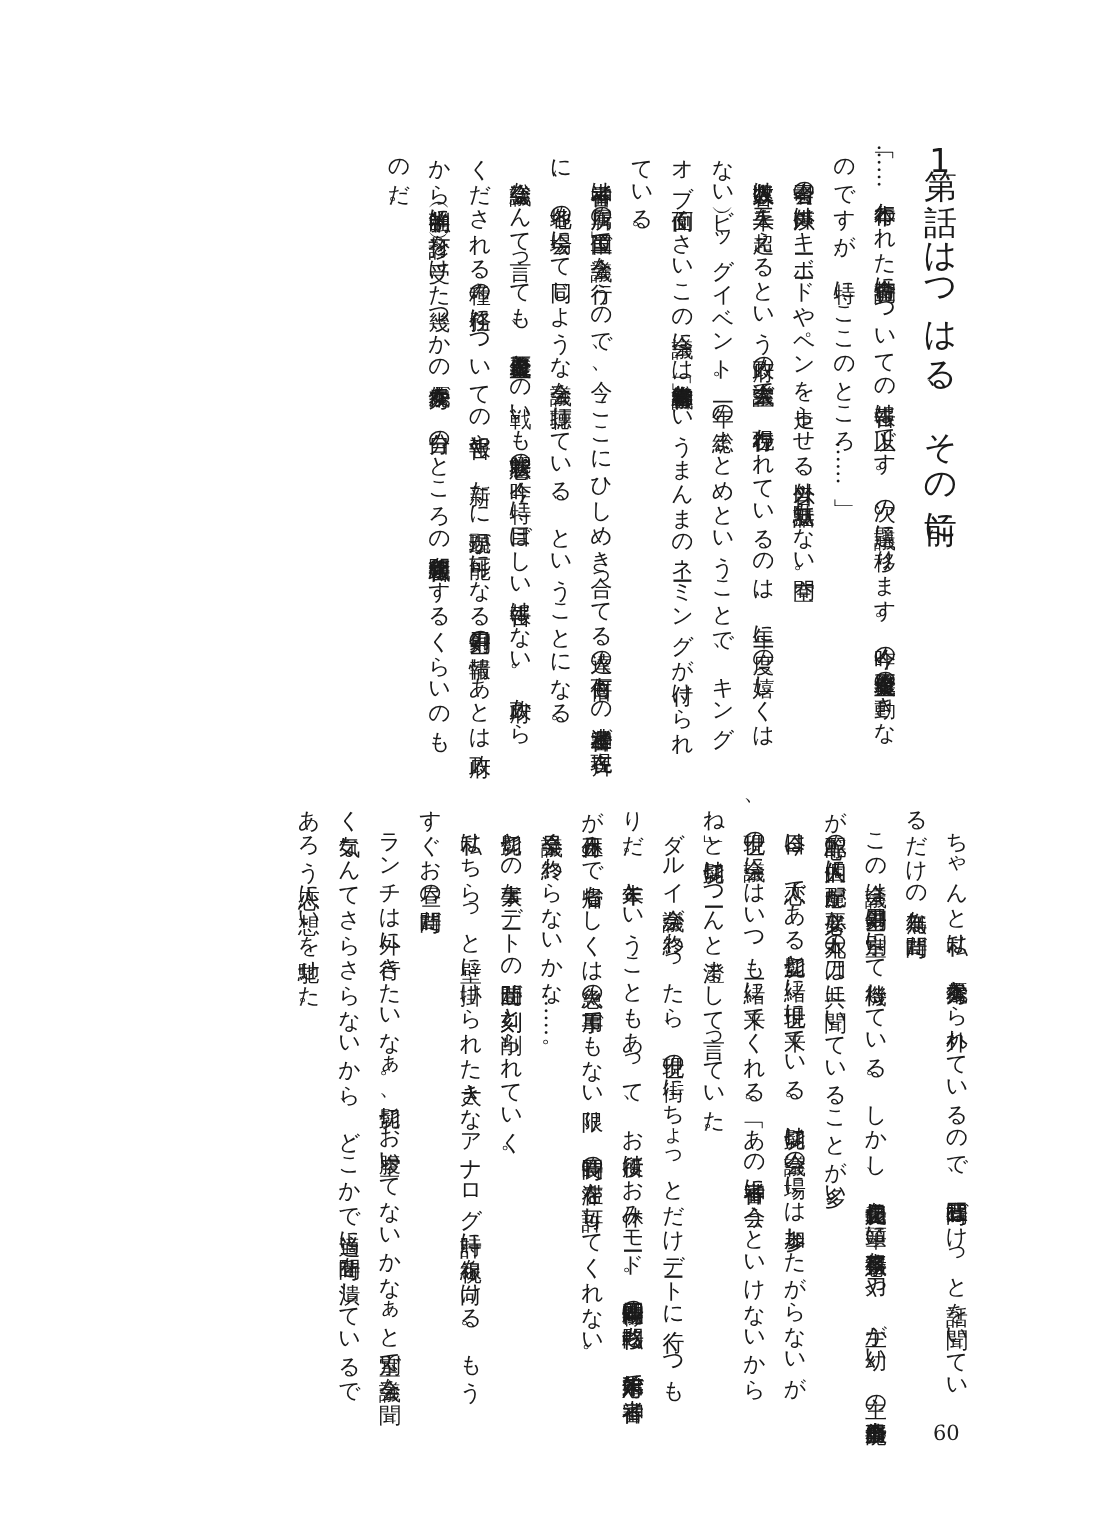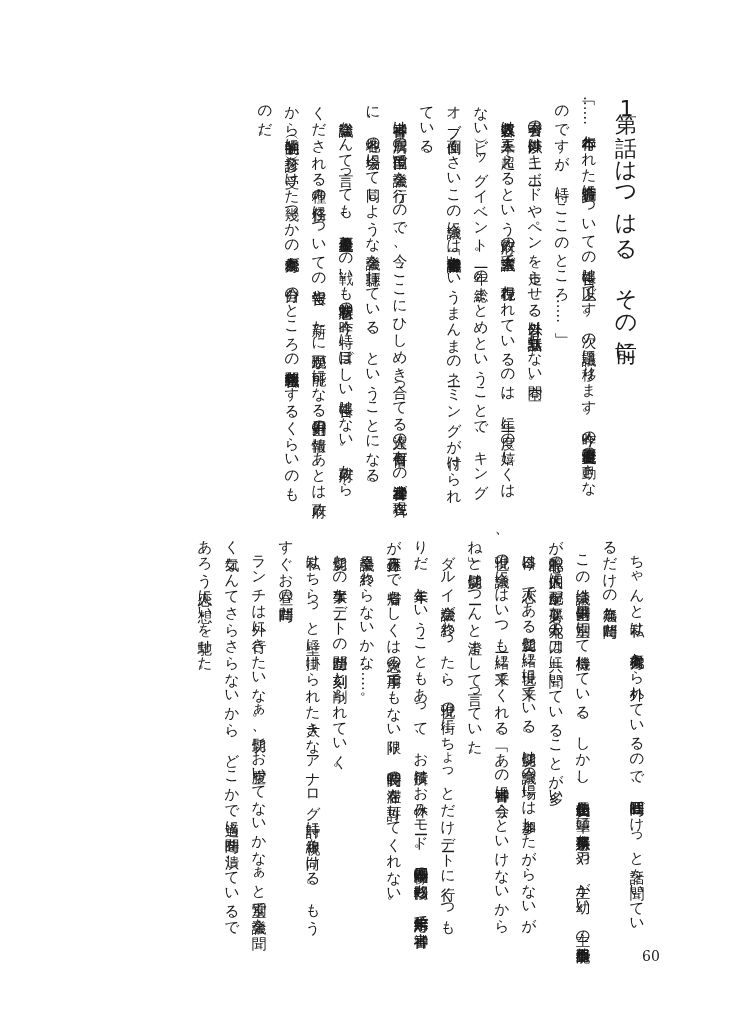--- a/index.html
+++ b/index.html
@@ -34,21 +34,21 @@
     line-height: 46px;
     font-family: "DejaVu Sans", "Liberation Sans", sans-serif;
     letter-spacing: 1px;
     margin-left: 6px;
   }
   .title .num { text-combine-upright: all; -webkit-text-combine: horizontal; }
   .title .sp { display: inline-block; height: 26px; }
   .para { display: block; margin: 0; }
   .indent { text-indent: 1em; }
   .page-number {
-    position: absolute; left: 642px; top: 948px;
+    position: absolute; left: 622px; top: 948px;
     font-family: "DejaVu Serif", "Liberation Serif", serif;
     font-size: 14px; color: #222;
   }
 </style>
 </head>
 <body>
 
 <div class="page">
 
   <div class="block block-top">

